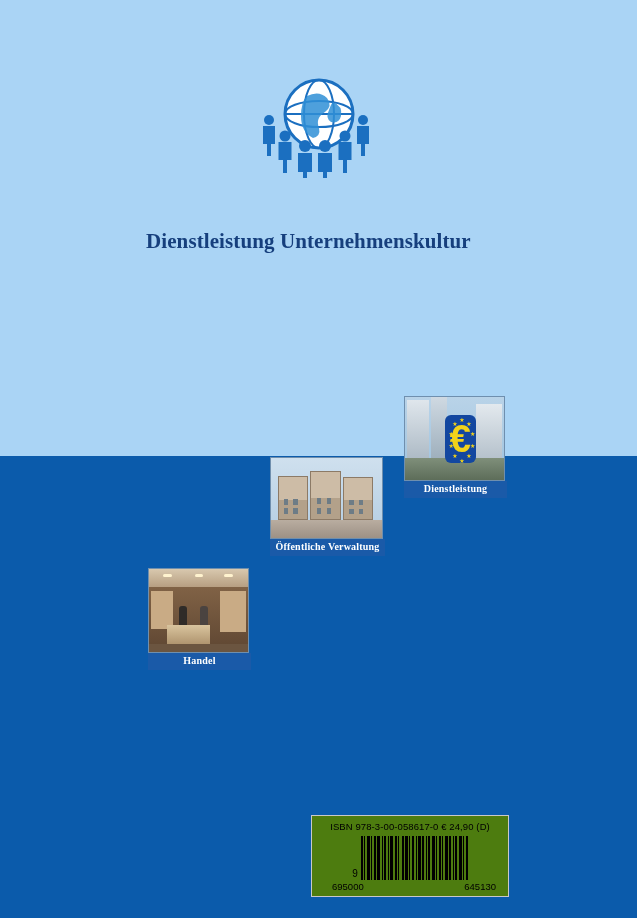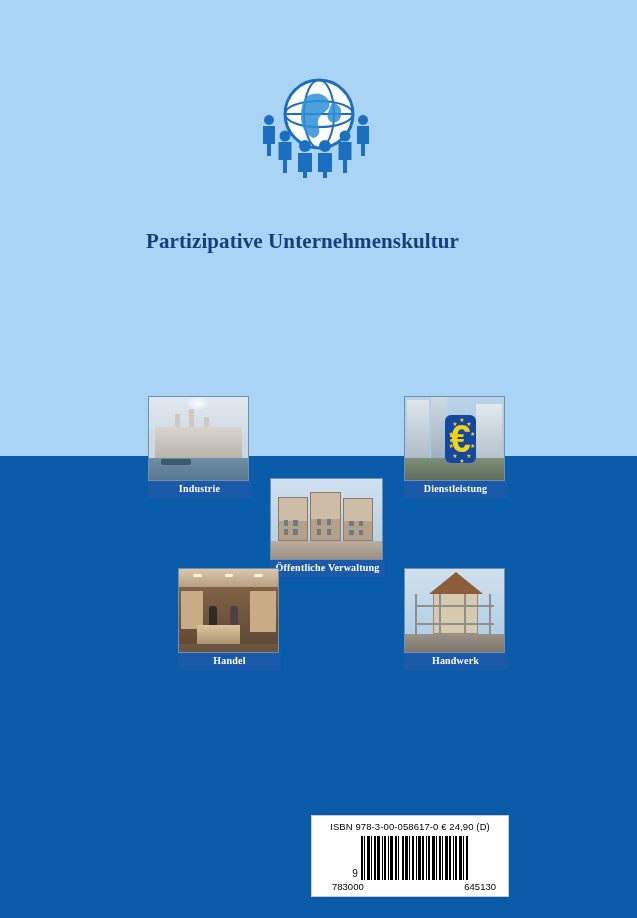--- a/index.html
+++ b/index.html
@@ -87,23 +87,23 @@
     padding: 3px 2px 4px 2px;
     letter-spacing: 0.2px;
     line-height: 1;
   }
 
   
   .tile-industrie   { left: 148px; top: 396px;  width: 103px; }
   .tile-industrie .photo   { width: 101px; height: 85px; }
   .tile-dienstleistung { left: 404px; top: 396px; width: 103px; }
   .tile-dienstleistung .photo { width: 101px; height: 85px; }
-  .tile-verwaltung  { left: 270px; top: 478px;  width: 115px; }
+  .tile-verwaltung  { left: 270px; top: 457px;  width: 115px; }
   .tile-verwaltung .photo  { width: 113px; height: 82px; }
-  .tile-handel      { left: 148px; top: 568px;  width: 103px; margin-left: 30px; }
+  .tile-handel      { left: 148px; top: 568px;  width: 103px; }
   .tile-handel .photo      { width: 101px; height: 85px; }
   .tile-handwerk    { left: 404px; top: 568px;  width: 103px; }
   .tile-handwerk .photo    { width: 101px; height: 85px; }
 
   
   .ph { position: absolute; left: 0; top: 0; width: 100%; height: 100%; }
 
   
   .industrie-sky { background: linear-gradient(#dfe8ef 0%, #cfd9e2 55%, #c8d2dc 100%); }
   .industrie-water { position: absolute; left:0; bottom:0; width:100%; height:26%;
@@ -168,21 +168,21 @@
   .hw-scaffold i { position:absolute; background:#8d8f8b; }
   .hw-ground { position:absolute; left:0; bottom:0; width:100%; height:22%;
       background: linear-gradient(#9a9287,#7b746a); }
 
   
   .isbn-block {
     position: absolute;
     left: 311px;
     top: 815px;
     width: 198px;
-    background: #ffffff;
+    background: #4d7c0f;
     border: 1px solid #c9c9c9;
     padding: 5px 6px 4px 6px;
   }
   .isbn-text {
     font-family: "Liberation Sans", sans-serif;
     font-size: 9.5px;
     color: #000;
     text-align: center;
     margin-bottom: 4px;
     letter-spacing: 0.1px;
@@ -262,36 +262,23 @@
           </g>
         <g transform="translate(100,50)">
             <circle cx="0" cy="0" r="5"></circle>
             <path d="M-6 6 h12 v18 h-4 v12 h-4 v-12 h-4 z"></path>
           </g>
       </g>
     </svg>
   </div>
 
   <div class="title-block">
-    <div class="main-title">Partizipative Unternehmenskultur</div>
-  </div>
-
-  <div class="tile tile-industrie">
-    <div class="photo">
-      <div class="ph industrie-sky"></div>
-      <div class="smoke"></div>
-      <div class="stack s1"></div>
-      <div class="stack s2"></div>
-      <div class="stack s3"></div>
-      <div class="industrie-plant"></div>
-      <div class="industrie-water"></div>
-      <div class="industrie-boat"></div>
-    </div>
-    <div class="caption">Industrie</div>
-  </div>
+    <div class="main-title">Dienstleistung Unternehmenskultur</div>
+  </div>
+
 
   <div class="tile tile-dienstleistung">
     <div class="photo">
       <div class="ph dl-sky"></div>
       <div class="dl-tower t1"></div>
       <div class="dl-tower t2"></div>
       <div class="dl-tower t3"></div>
       <div class="dl-ground"></div>
       <div class="dl-euro">€</div>
       <div class="dl-stars">
@@ -349,37 +336,20 @@
       <div class="hd-shelf" style="left:2%;top:26%;width:22%;height:46%"></div>
       <div class="hd-shelf" style="left:72%;top:26%;width:26%;height:50%"></div>
       <div class="hd-person" style="left:30%;background:#2f2b28"></div>
       <div class="hd-person" style="left:52%;background:#4a4340"></div>
       <div class="hd-counter"></div>
       <div class="hd-floor"></div>
     </div>
     <div class="caption">Handel</div>
   </div>
 
-  <div class="tile tile-handwerk">
-    <div class="photo">
-      <div class="ph hw-sky"></div>
-      <div class="hw-house"></div>
-      <div class="hw-roof"></div>
-      <div class="hw-scaffold">
-        <i style="left:0;top:0;width:2px;height:100%"></i>
-        <i style="left:30%;top:0;width:2px;height:100%"></i>
-        <i style="left:62%;top:0;width:2px;height:100%"></i>
-        <i style="left:94%;top:0;width:2px;height:100%"></i>
-        <i style="left:0;top:22%;width:100%;height:2px"></i>
-        <i style="left:0;top:58%;width:100%;height:2px"></i>
-      </div>
-      <div class="hw-ground"></div>
-    </div>
-    <div class="caption">Handwerk</div>
-  </div>
 
   <div class="isbn-block">
     <div class="isbn-text">ISBN 978-3-00-058617-0  € 24,90 (D)</div>
     <div class="barcode-wrap">
       <span class="barcode-lead">9</span>
       <div class="barcode">
         <b style="width:2px"></b>
           <b style="width:1px;background:transparent"></b>
         <b style="width:1px"></b>
           <b style="width:2px;background:transparent"></b>
@@ -438,18 +408,18 @@
         <b style="width:2px"></b>
           <b style="width:2px;background:transparent"></b>
         <b style="width:3px"></b>
           <b style="width:1px;background:transparent"></b>
         <b style="width:1px"></b>
           <b style="width:2px;background:transparent"></b>
         <b style="width:2px"></b>
       </div>
     </div>
     <div class="barcode-digits">
-      <span>783000</span>
+      <span>695000</span>
       <span>645130</span>
     </div>
   </div>
 
 </div>
 
 </body></html>

